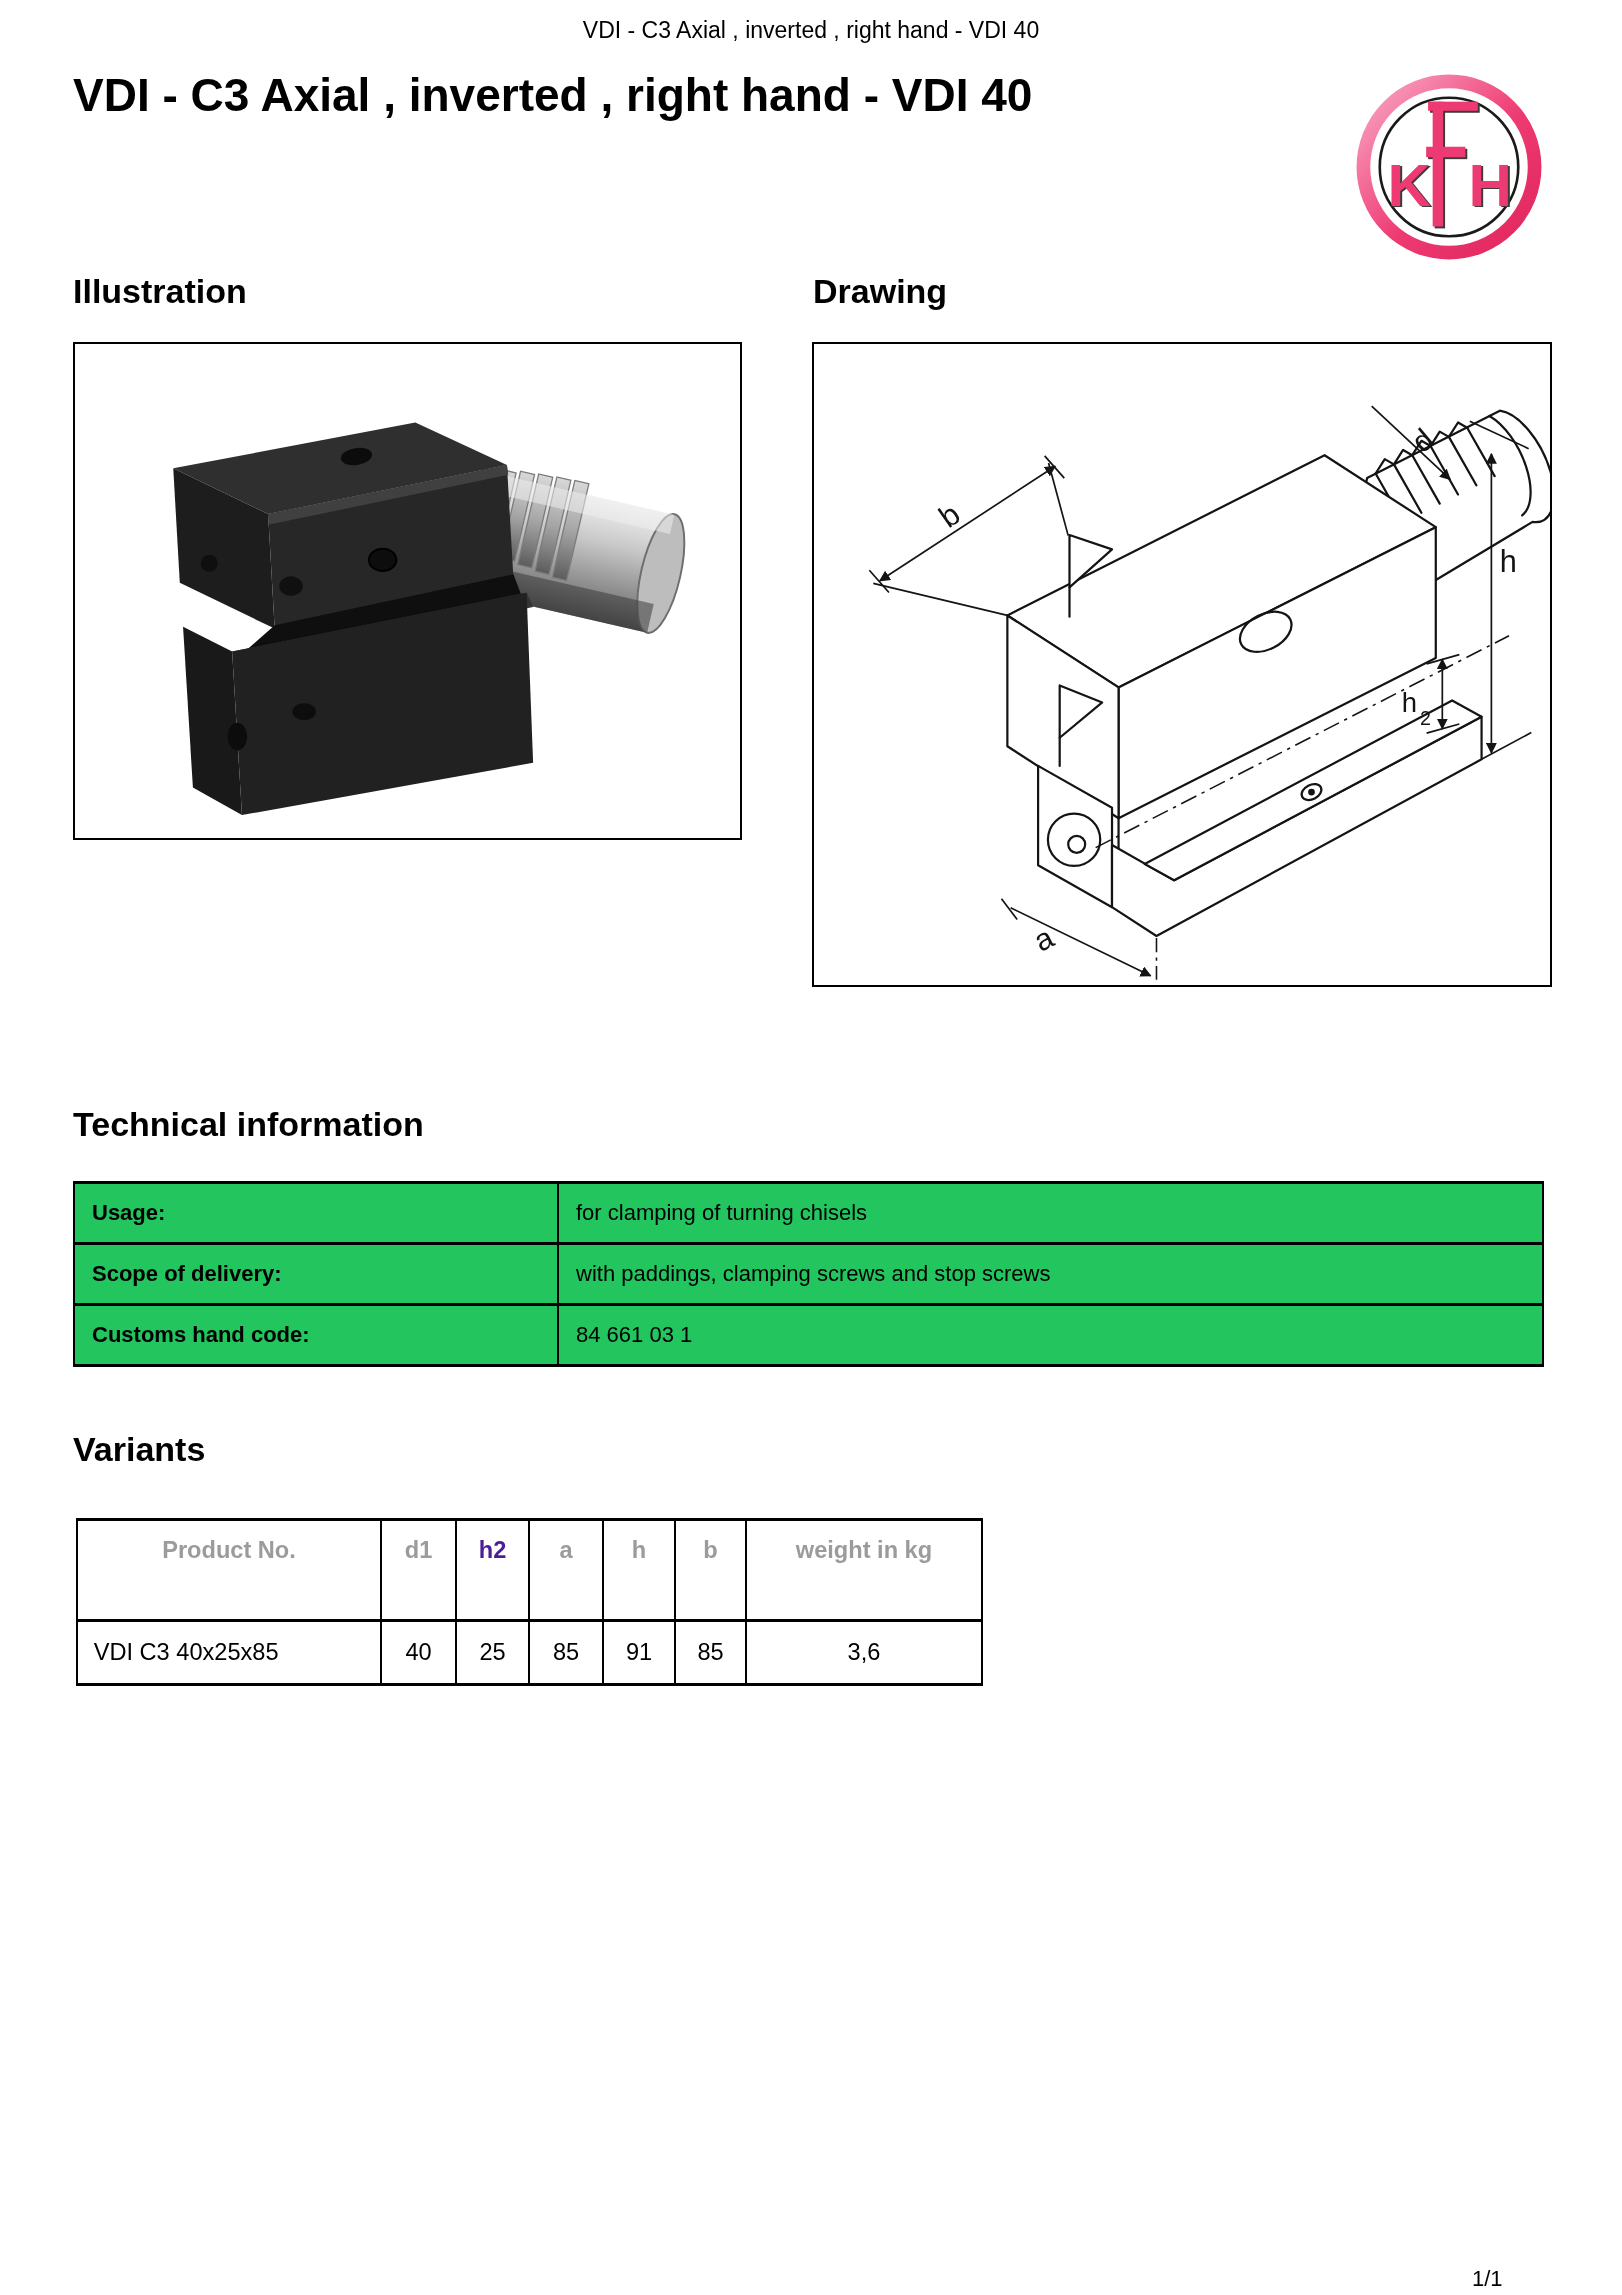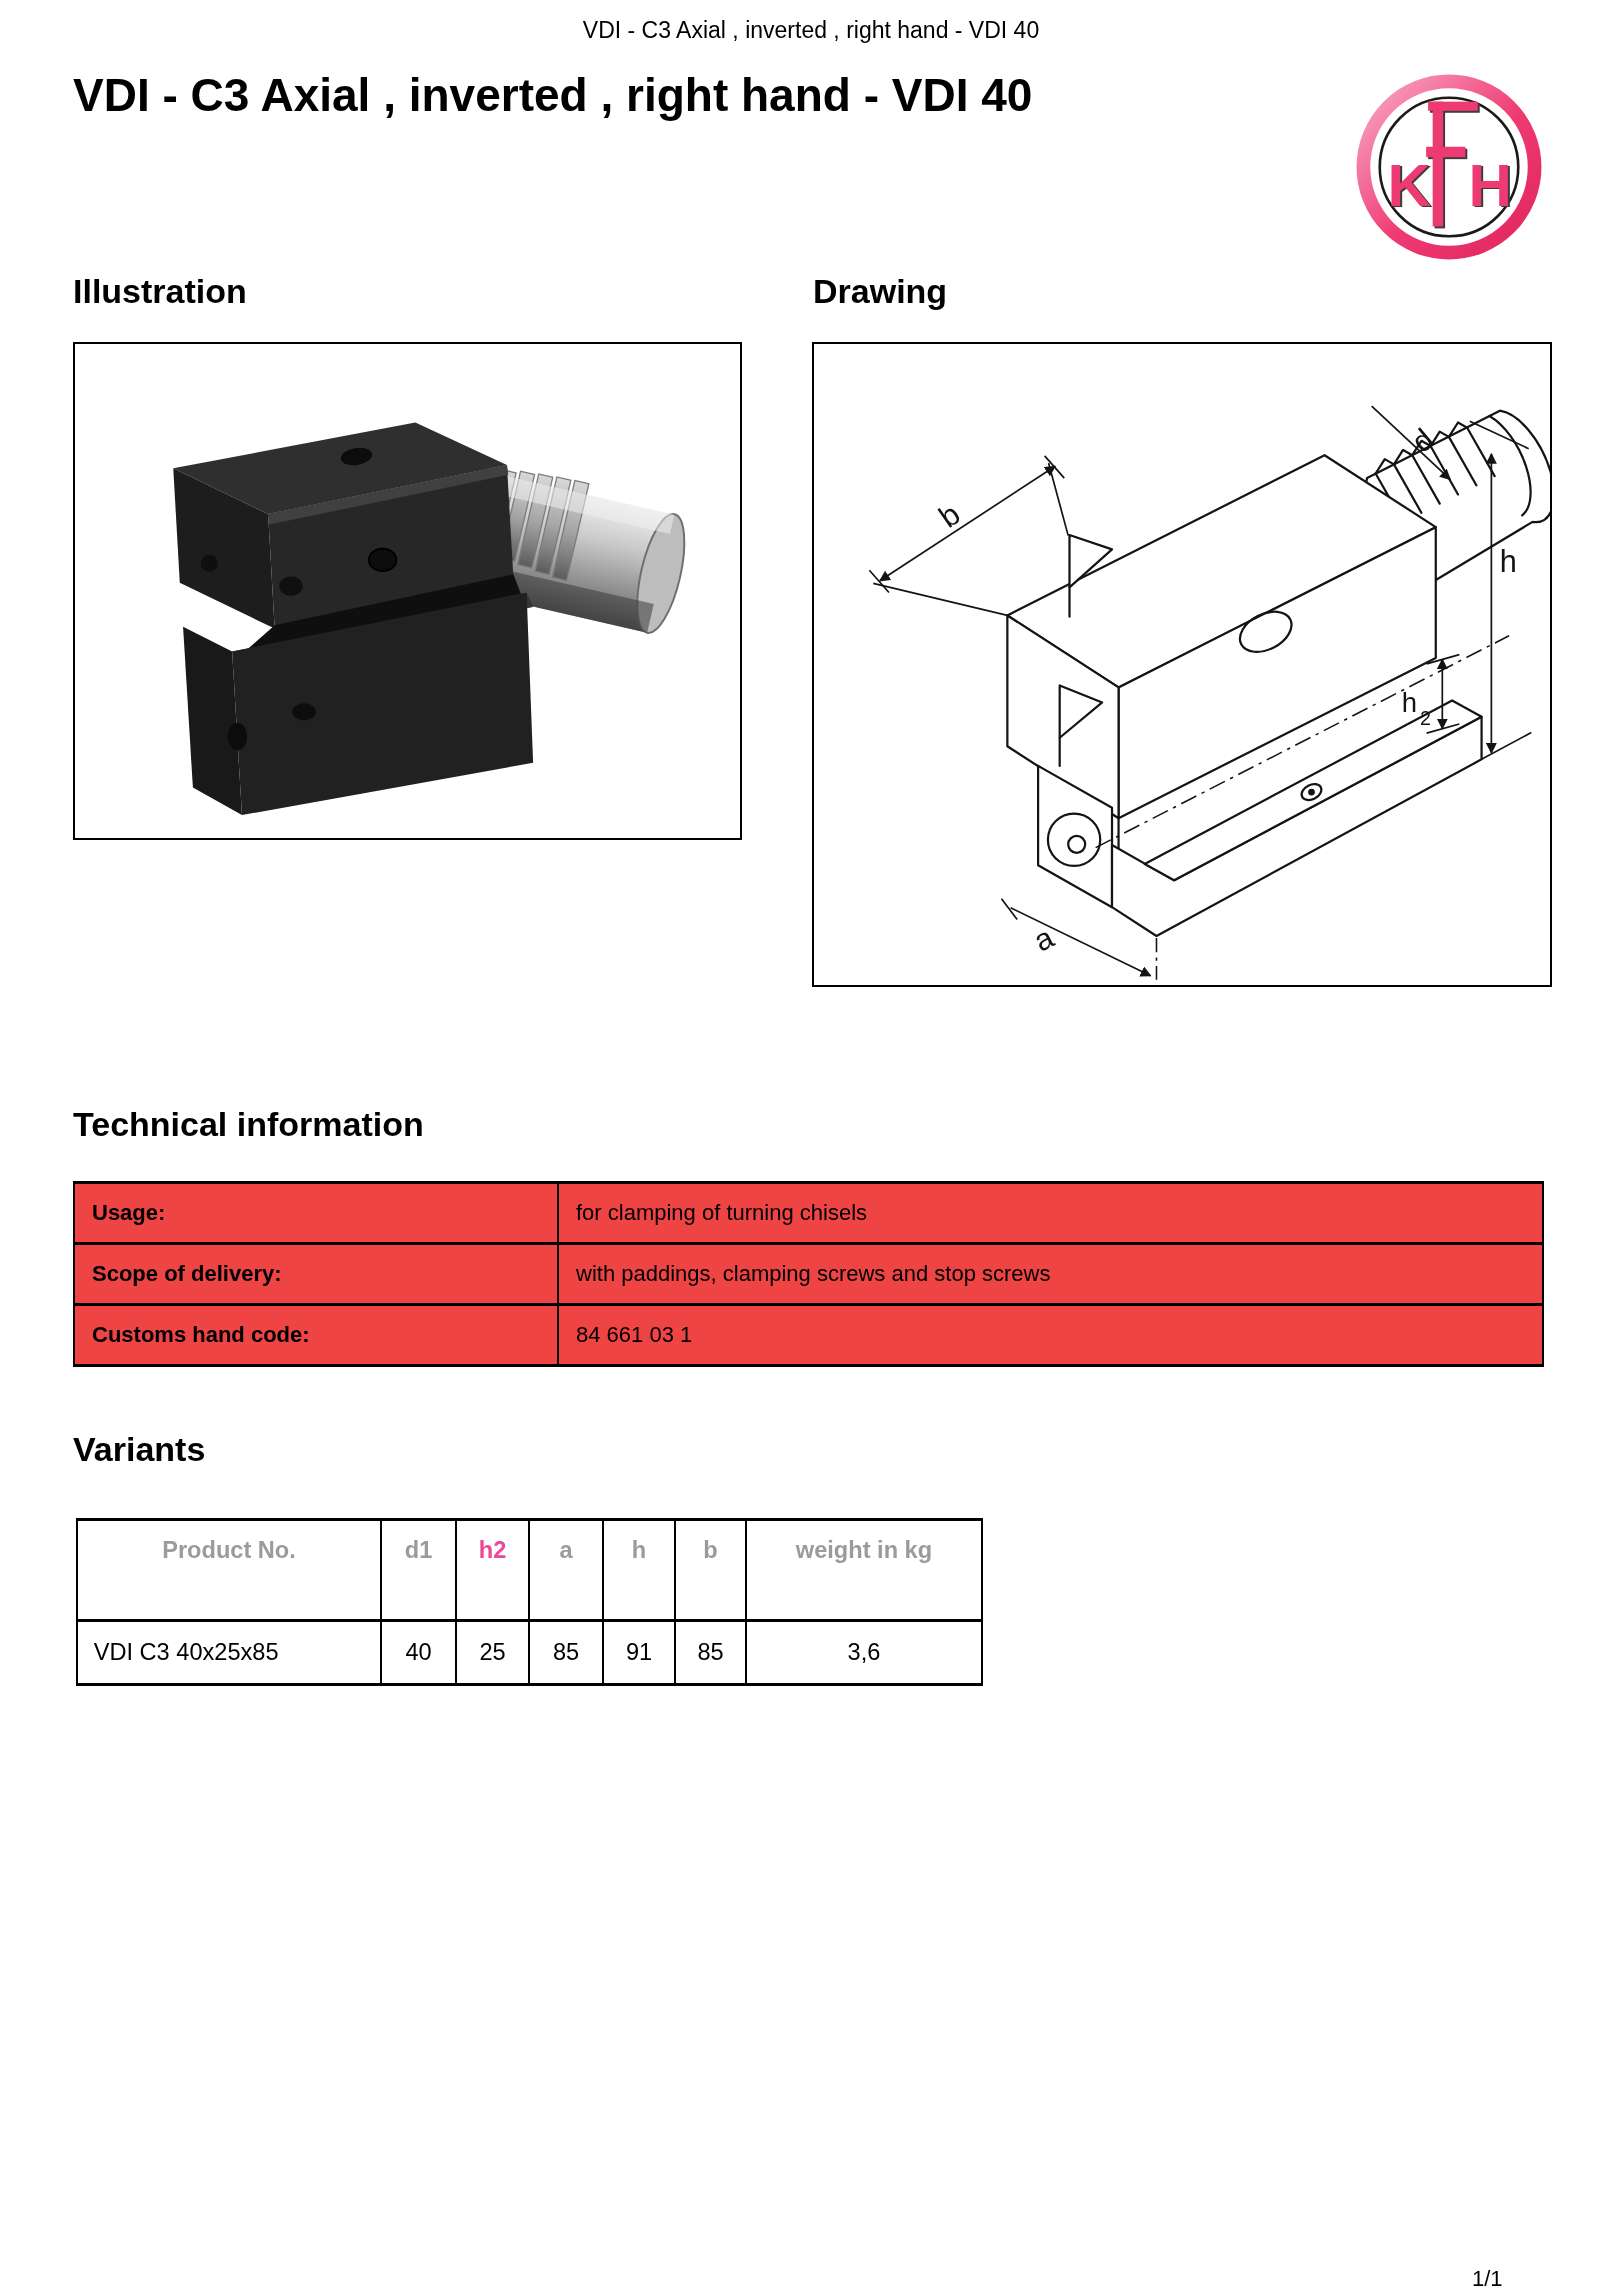--- a/index.html
+++ b/index.html
@@ -29,21 +29,21 @@
   }
   .head-technical{position:absolute;top:1105px;left:73px;margin:0;font-size:34px;font-weight:bold;}
   table{border-collapse:collapse;table-layout:fixed;}
   .tech-table{
     position:absolute;left:73px;top:1181px;width:1471px;
     font-size:22px;
   }
   .tech-table td{
     border-left:2px solid #000;border-right:2px solid #000;
     border-top:3.3px solid #000;border-bottom:3.3px solid #000;
-    height:58px;vertical-align:middle;padding:0 0 0 17px;background:#ef4444;
+    height:58px;vertical-align:middle;padding:0 0 0 17px;background:#22c55e;
   }
   .tech-table td.lbl{width:465px;font-weight:bold;}
   .head-variants{position:absolute;top:1430px;left:73px;margin:0;font-size:34px;font-weight:bold;text-align:center;}
   .variants-table{
     position:absolute;left:76px;top:1518px;width:878px;font-size:23.6px;
   }
   .variants-table th{
     border-left:2.6px solid #000;border-right:2.6px solid #000;
     border-top:3.9px solid #000;border-bottom:3.9px solid #000;
     height:81px;vertical-align:top;padding-top:15.7px;background:#fff;
@@ -243,21 +243,21 @@
     </tbody>
   </table>
 
   <h2 class="head-variants">Variants</h2>
 
   <table class="variants-table">
     <thead>
       <tr>
         <th class="c0" style="color:#9b9b9b">Product No.</th>
         <th class="c1" style="color:#9b9b9b">d1</th>
-        <th class="c2" style="color:#ec4899">h2</th>
+        <th class="c2" style="color:#4c1d95">h2</th>
         <th class="c3" style="color:#9b9b9b">a</th>
         <th class="c4" style="color:#9b9b9b">h</th>
         <th class="c5" style="color:#9b9b9b">b</th>
         <th class="c6" style="color:#9b9b9b">weight in kg</th>
       </tr>
     </thead>
     <tbody>
       <tr>
         <td class="c0">VDI C3 40x25x85</td>
         <td class="c1">40</td>

